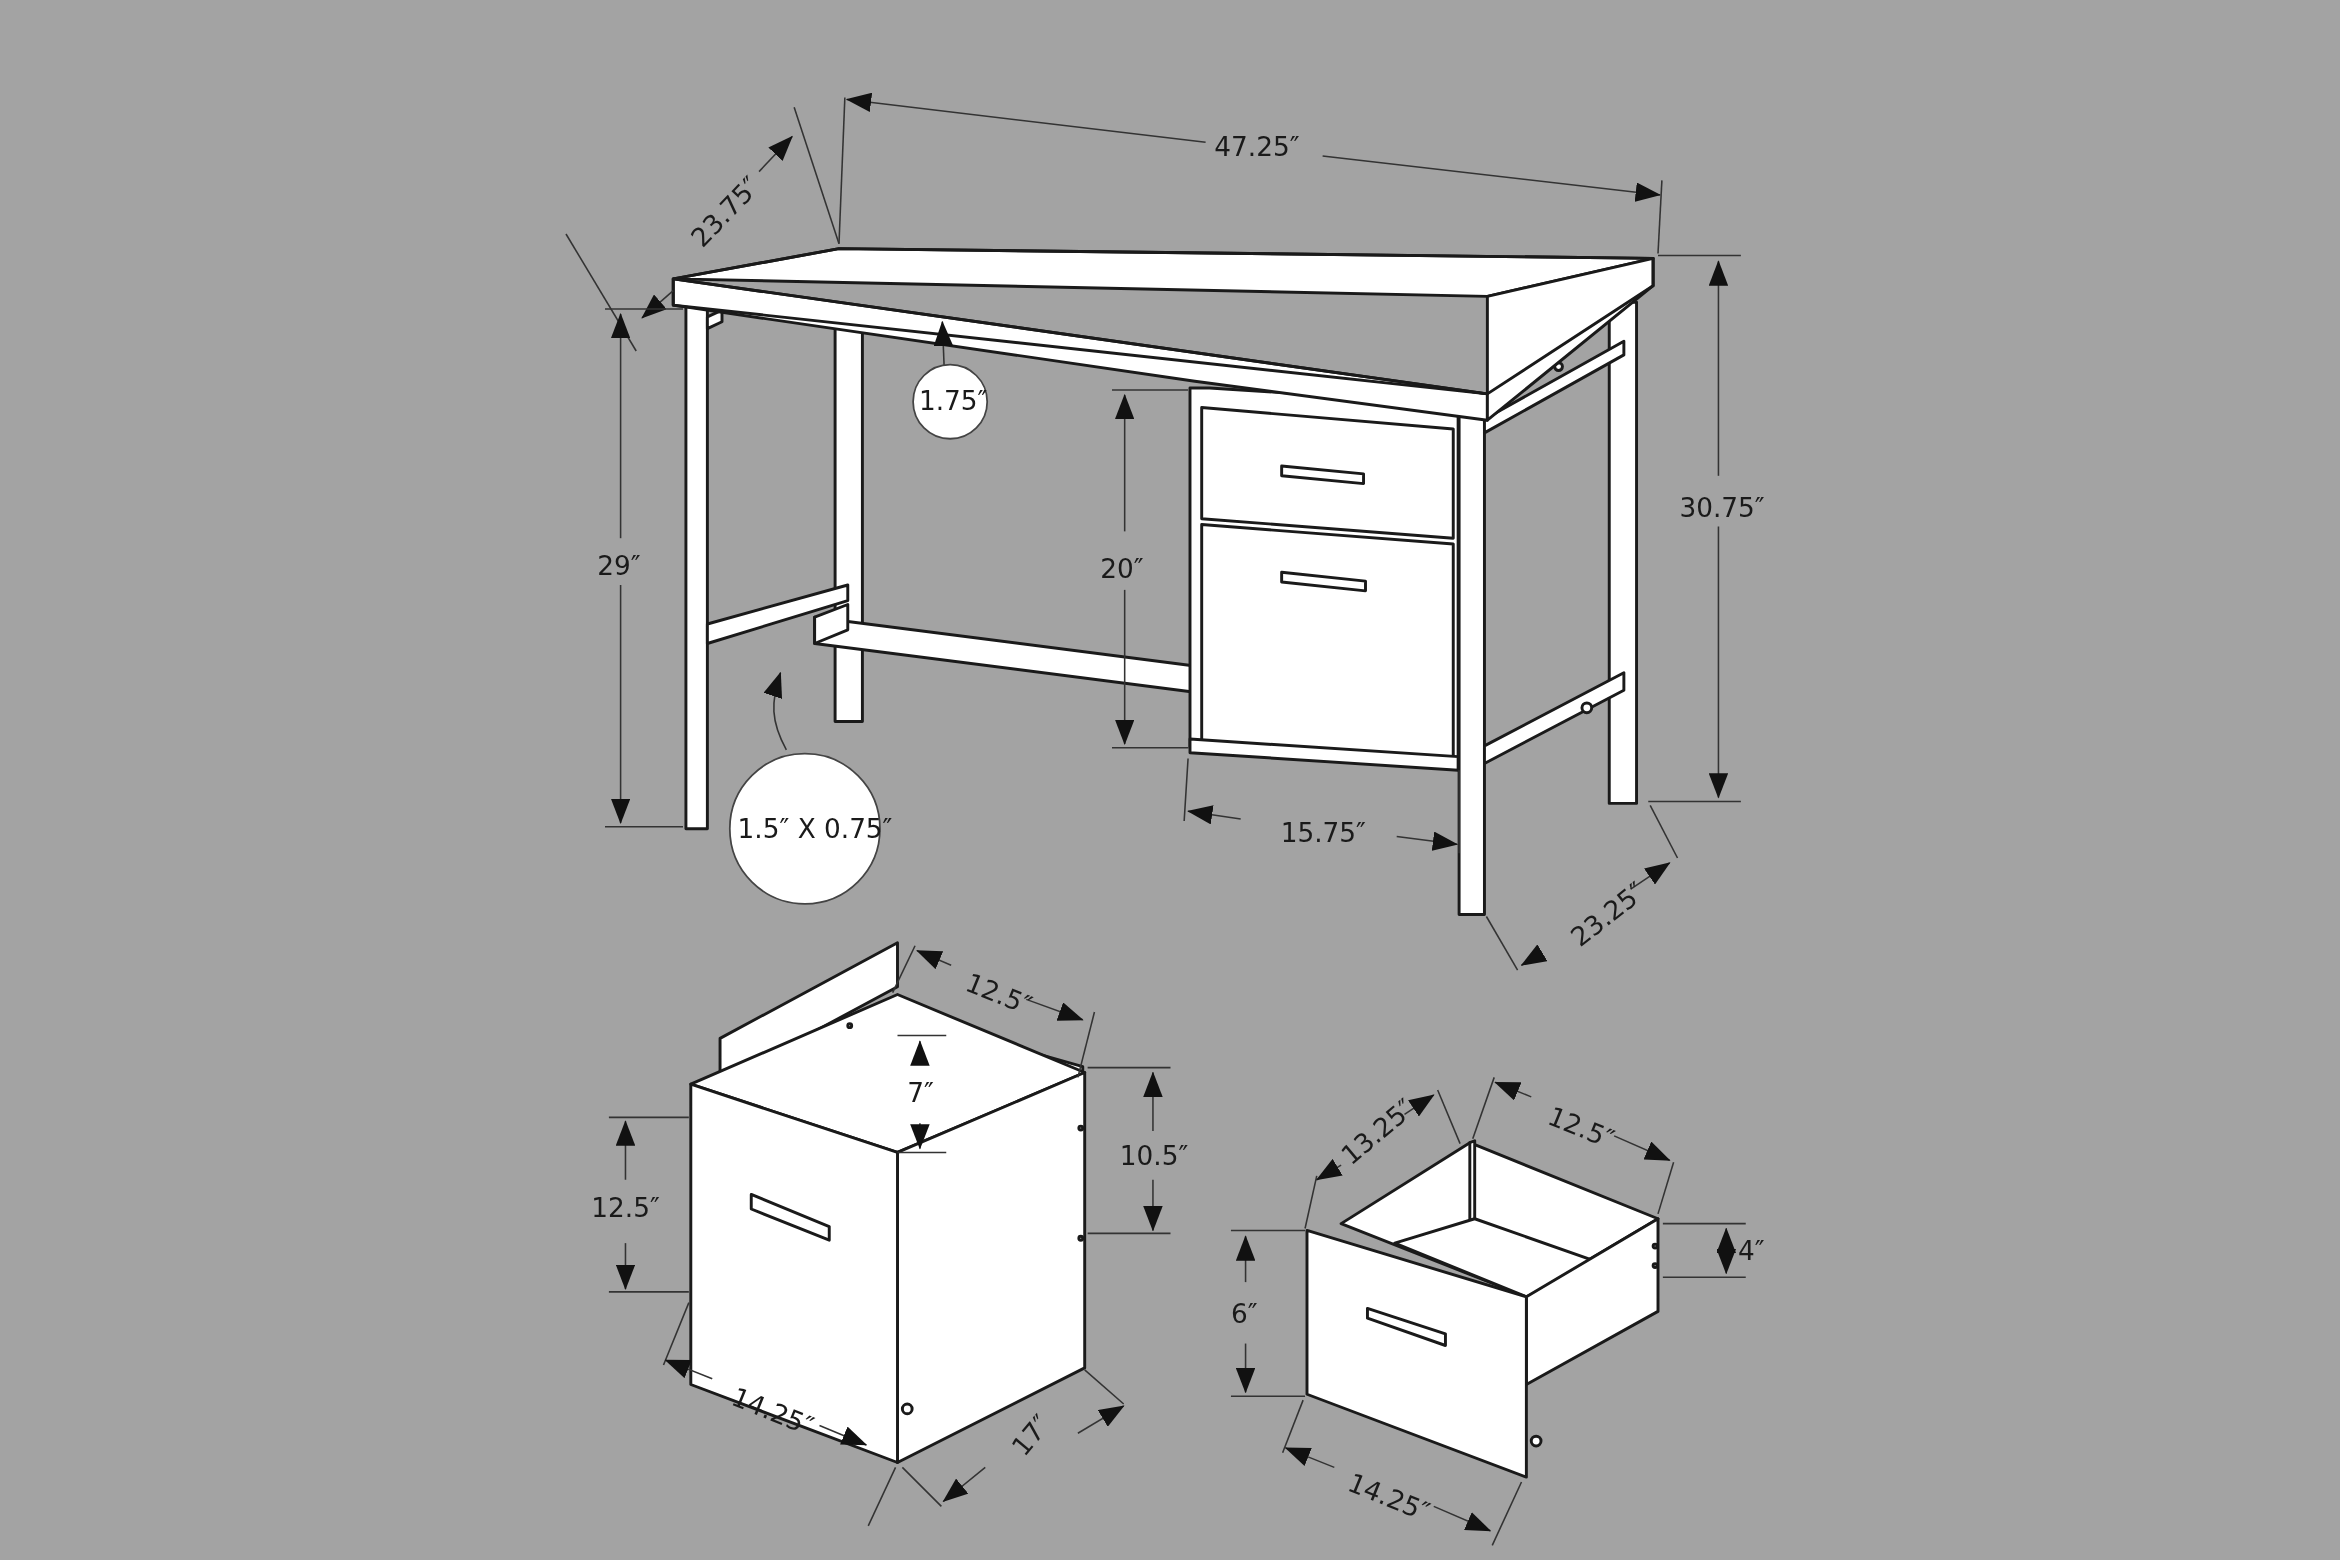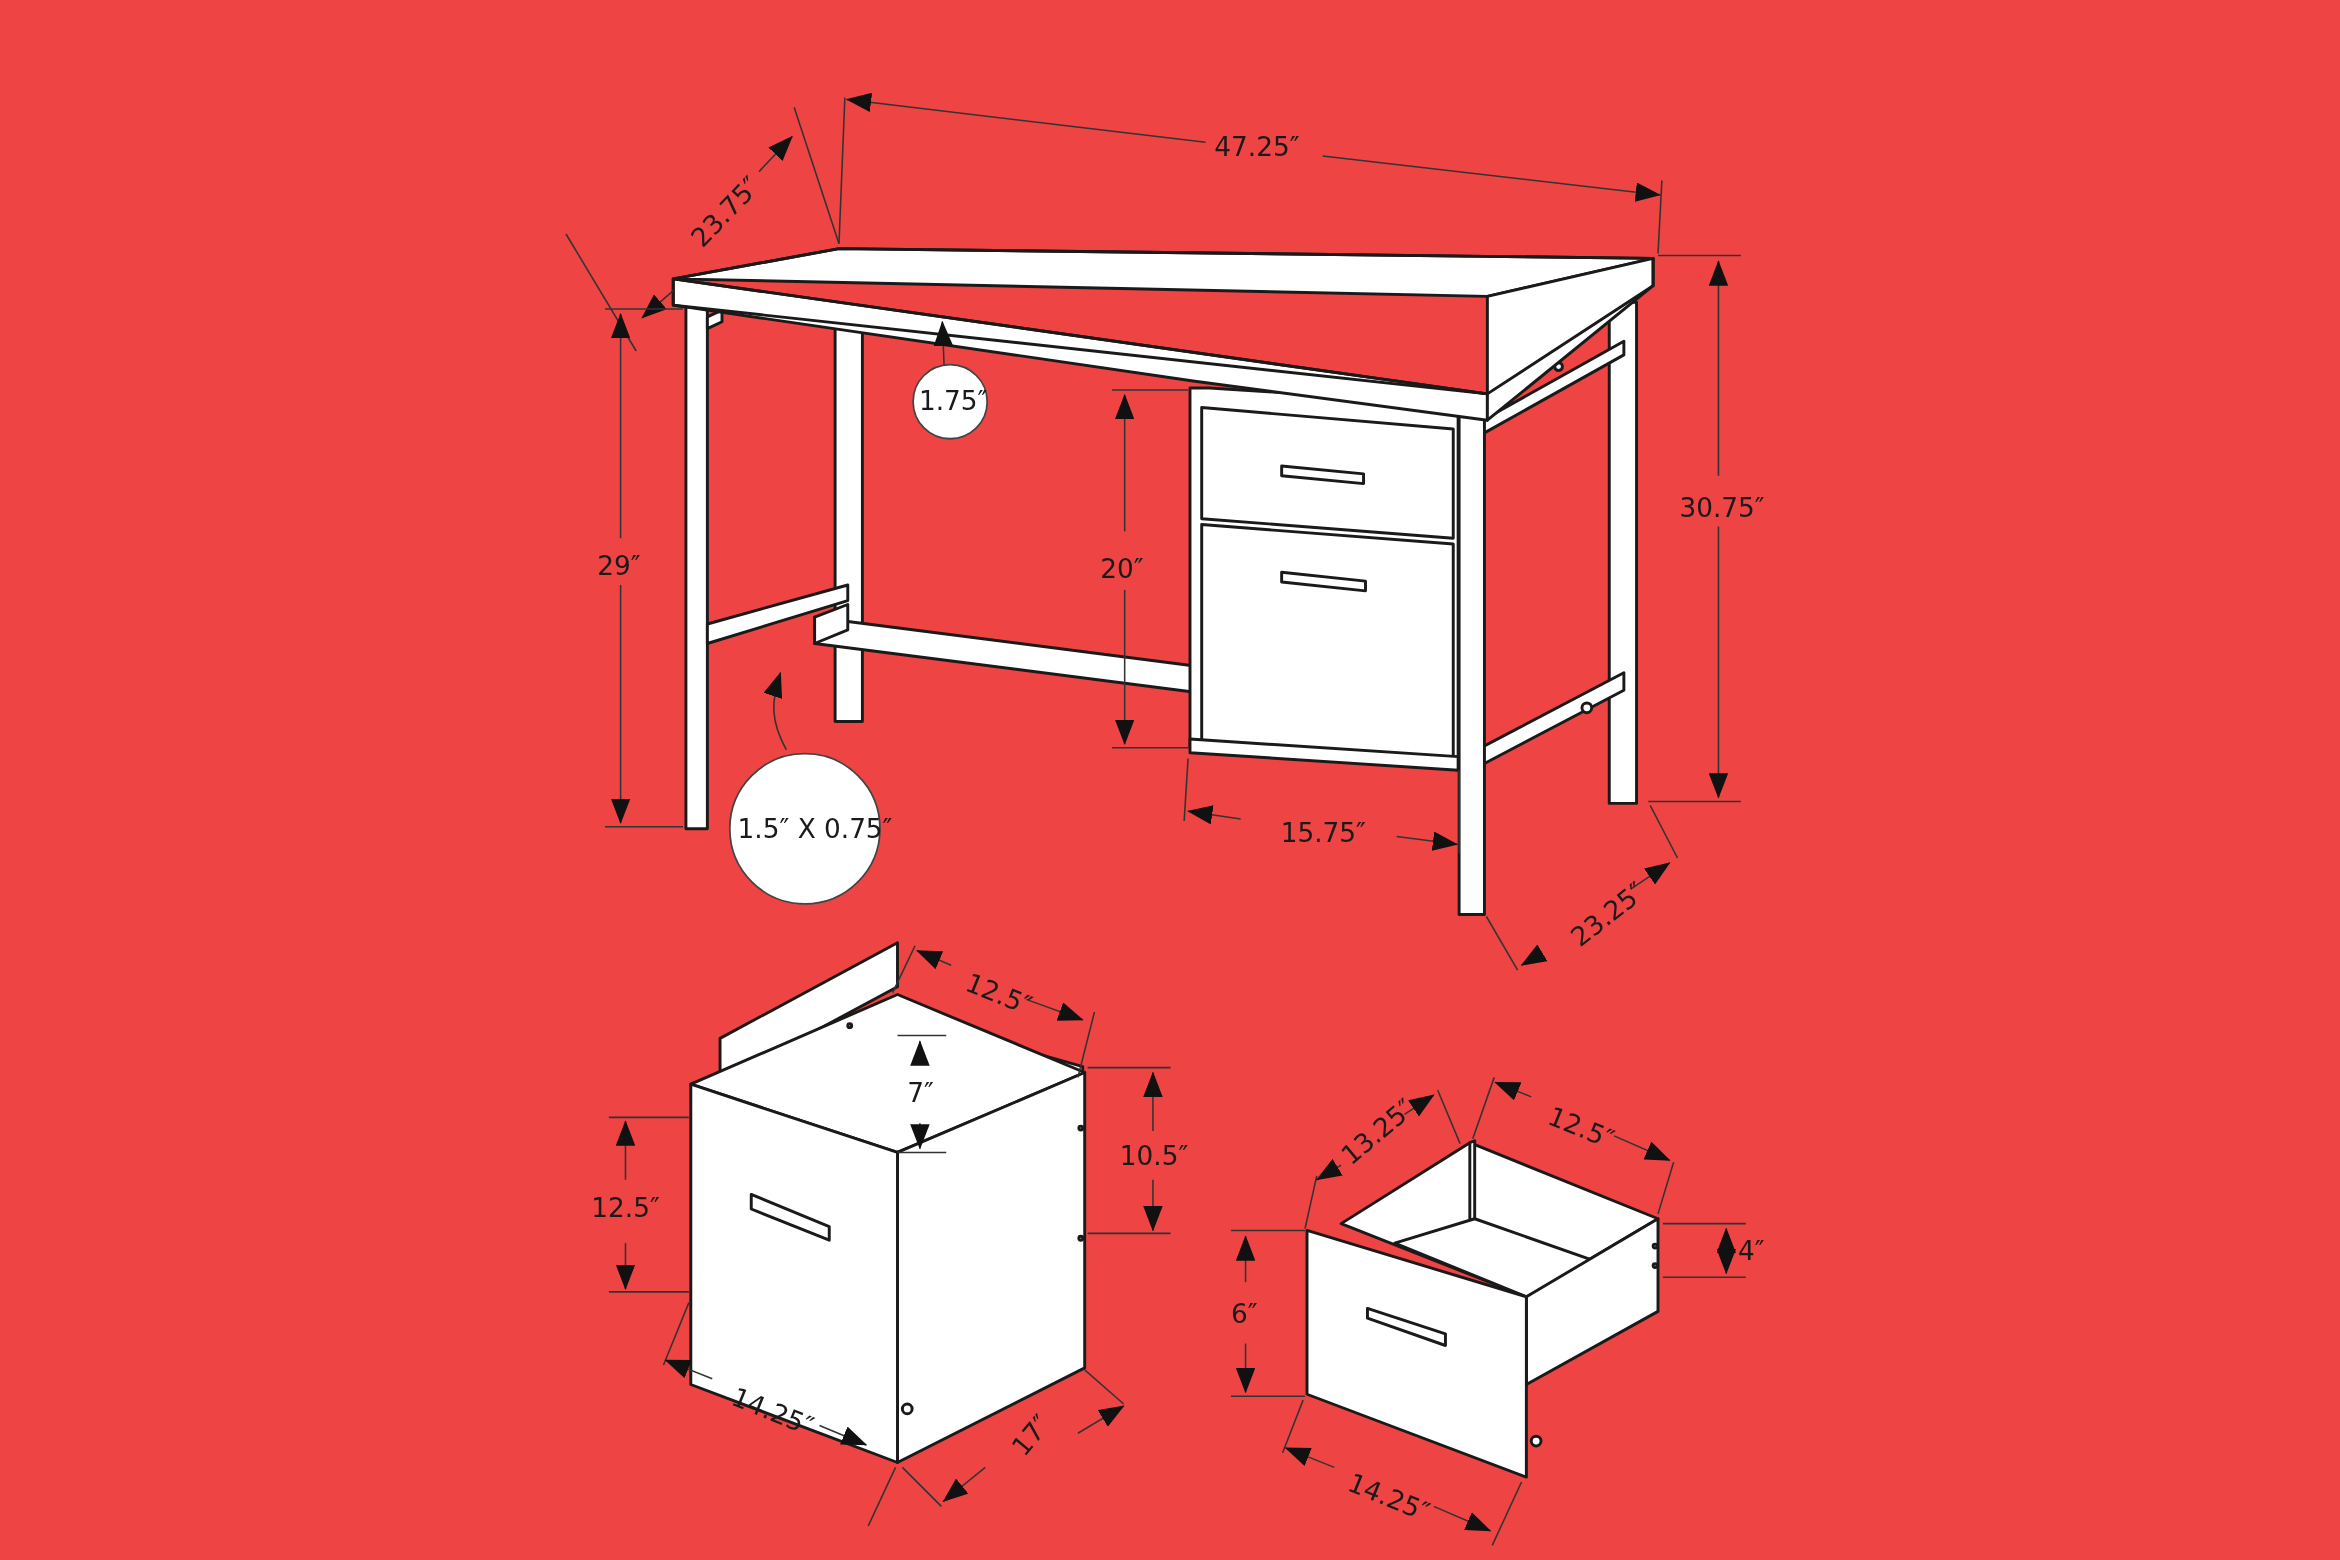--- a/index.html
+++ b/index.html
@@ -1,17 +1,17 @@
 <!DOCTYPE html>
 <html><head>
 <meta charset="utf-8">
 <style>
   html, body { margin: 0; padding: 0; background: #ffffff; }
   body { width: 2341px; height: 1560px; overflow: hidden; font-family: "DejaVu Sans", sans-serif; }
-  #stage { position: relative; width: 2341px; height: 1560px; background: #ef4444; text-align: center; }
+  #stage { position: relative; width: 2341px; height: 1560px; background: #a3a3a3; text-align: center; }
   svg { position: absolute; left: 0; top: 0; }
   .ln { stroke: #1a1a1a; stroke-width: 3; fill: #ffffff; stroke-linejoin: round; }
   .dim { stroke: #333333; stroke-width: 1.6; fill: none; }
   .lbl { font-family: "DejaVu Sans", sans-serif; font-size: 27px; fill: #1a1a1a; }
   .circ { stroke: #444444; stroke-width: 1.8; fill: #ffffff; }
 </style>
 </head>
 <body>
 
 <div id="stage">

